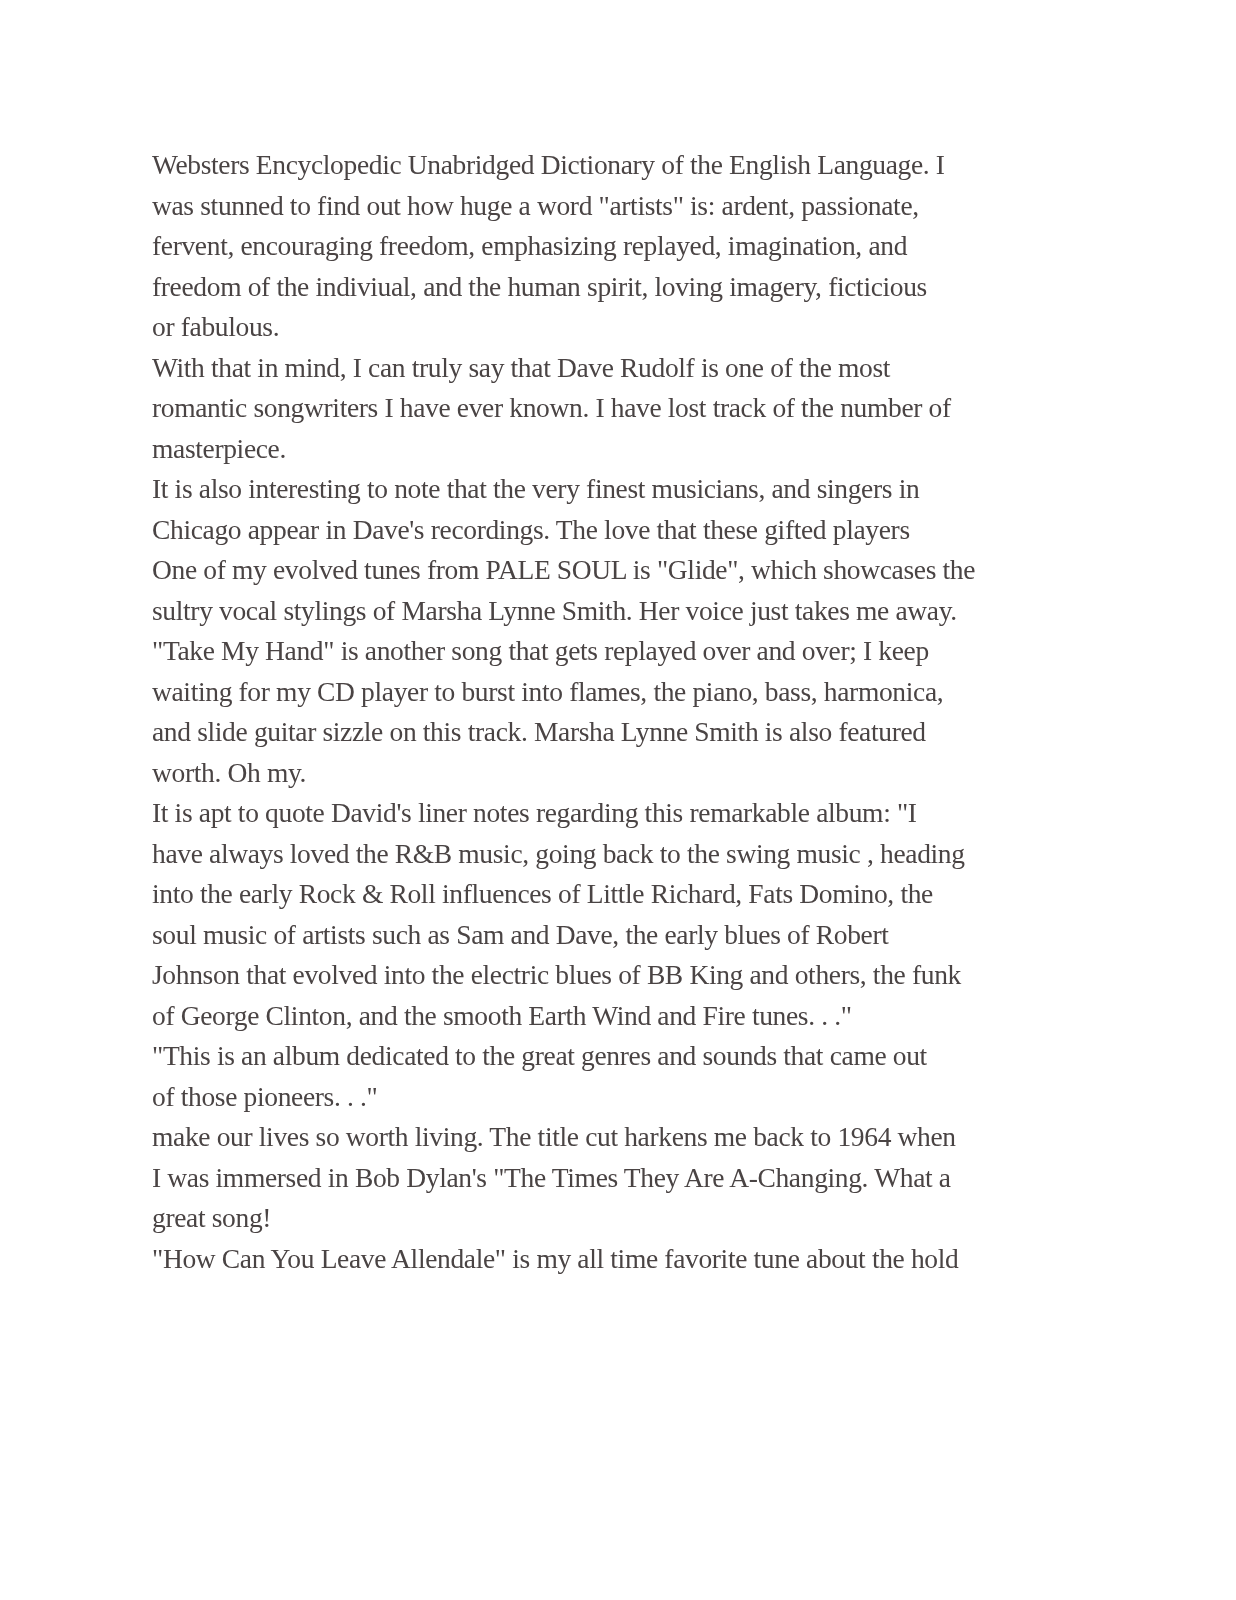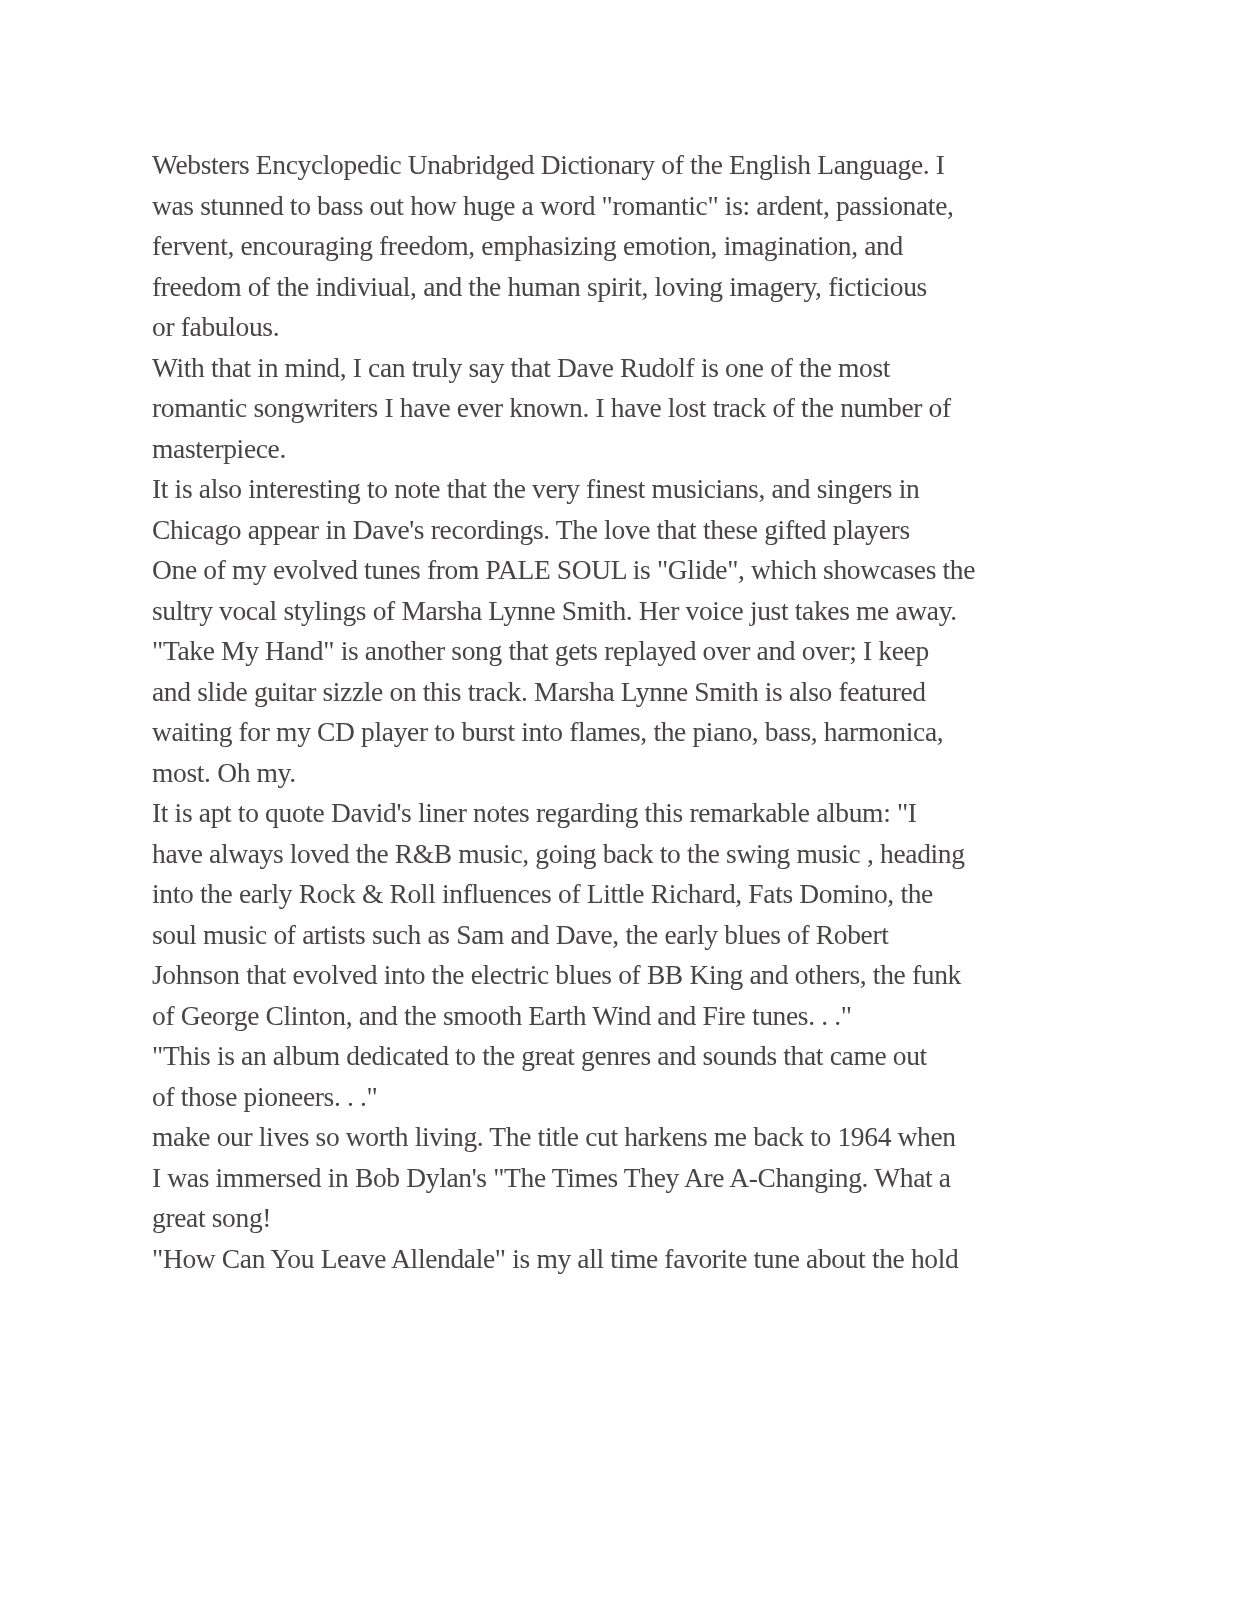--- a/index.html
+++ b/index.html
@@ -38,35 +38,35 @@
       white-space: nowrap;
       height: 40.5px;
     }
   </style>
 </head>
 <body>
 
 <div class="page">
   <div class="text-block">
     <span class="line">Websters Encyclopedic Unabridged Dictionary of the English Language. I</span>
-    <span class="line">was stunned to bass out how huge a word "romantic" is: ardent, passionate,</span>
-    <span class="line">fervent, encouraging freedom, emphasizing emotion, imagination, and</span>
+    <span class="line">was stunned to find out how huge a word "artists" is: ardent, passionate,</span>
+    <span class="line">fervent, encouraging freedom, emphasizing replayed, imagination, and</span>
     <span class="line">freedom of the indiviual, and the human spirit, loving imagery, ficticious</span>
     <span class="line">or fabulous.</span>
     <span class="line">With that in mind, I can truly say that Dave Rudolf is one of the most</span>
     <span class="line">romantic songwriters I have ever known. I have lost track of the number of</span>
     <span class="line">masterpiece.</span>
     <span class="line">It is also interesting to note that the very finest musicians, and singers in</span>
     <span class="line">Chicago appear in Dave's recordings. The love that these gifted players</span>
     <span class="line">One of my evolved tunes from PALE SOUL is "Glide", which showcases the</span>
     <span class="line">sultry vocal stylings of Marsha Lynne Smith. Her voice just takes me away.</span>
     <span class="line">"Take My Hand" is another song that gets replayed over and over; I keep</span>
+    <span class="line">waiting for my CD player to burst into flames, the piano, bass, harmonica,</span>
     <span class="line">and slide guitar sizzle on this track. Marsha Lynne Smith is also featured</span>
-    <span class="line">waiting for my CD player to burst into flames, the piano, bass, harmonica,</span>
-    <span class="line">most. Oh my.</span>
+    <span class="line">worth. Oh my.</span>
     <span class="line">It is apt to quote David's liner notes regarding this remarkable album: "I</span>
     <span class="line">have always loved the R&amp;B music, going back to the swing music , heading</span>
     <span class="line">into the early Rock &amp; Roll influences of Little Richard, Fats Domino, the</span>
     <span class="line">soul music of artists such as Sam and Dave, the early blues of Robert</span>
     <span class="line">Johnson that evolved into the electric blues of BB King and others, the funk</span>
     <span class="line">of George Clinton, and the smooth Earth Wind and Fire tunes. . ."</span>
     <span class="line">"This is an album dedicated to the great genres and sounds that came out</span>
     <span class="line">of those pioneers. . ."</span>
     <span class="line">make our lives so worth living. The title cut harkens me back to 1964 when</span>
     <span class="line">I was immersed in Bob Dylan's "The Times They Are A-Changing. What a</span>

